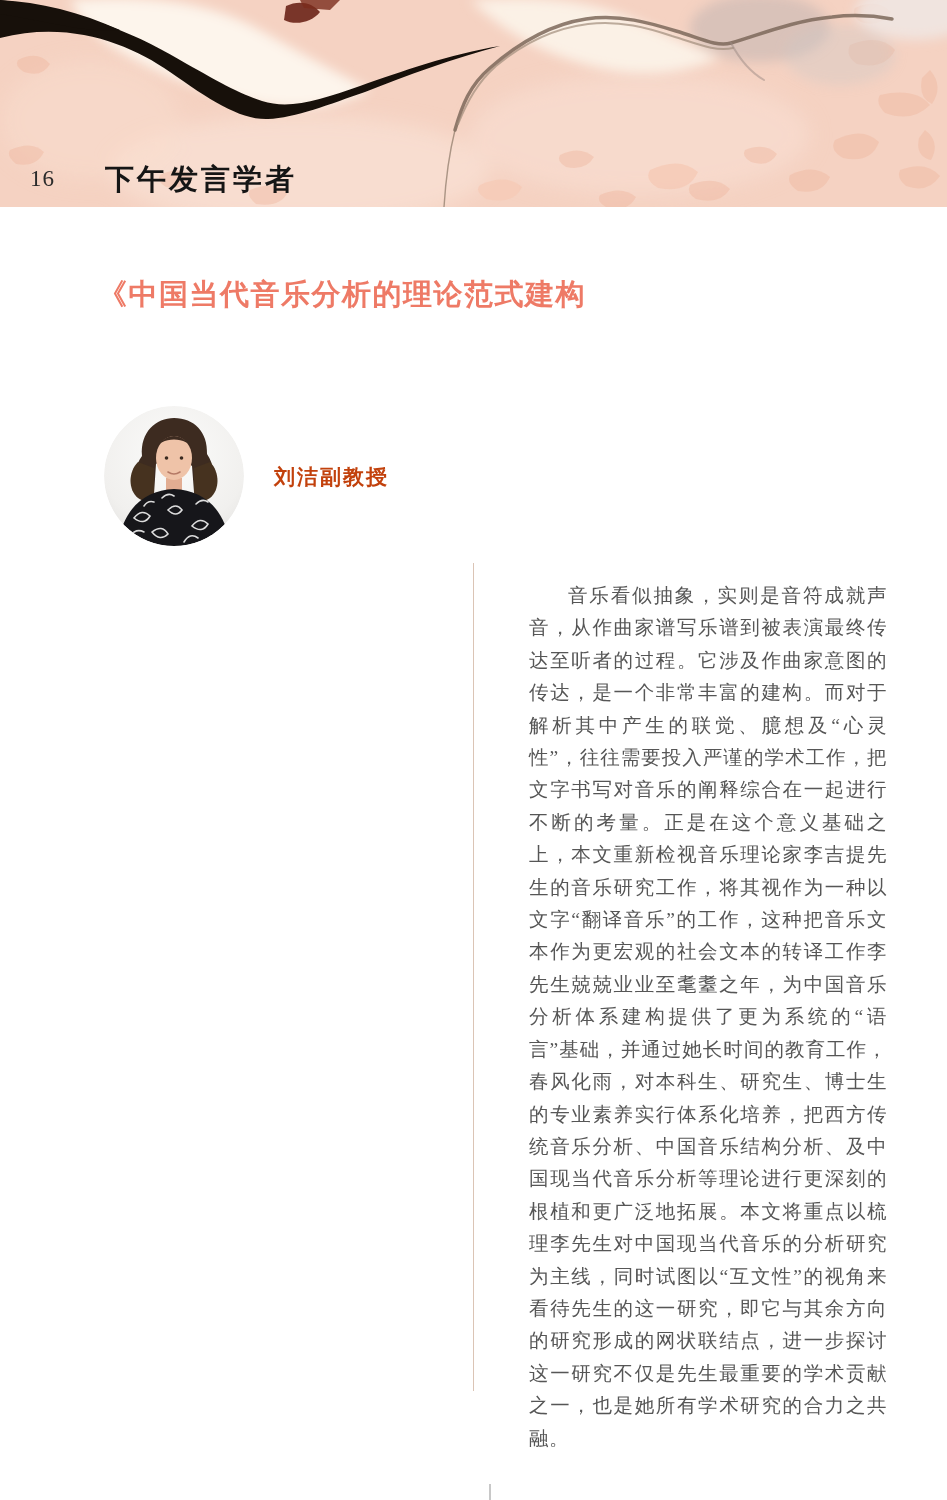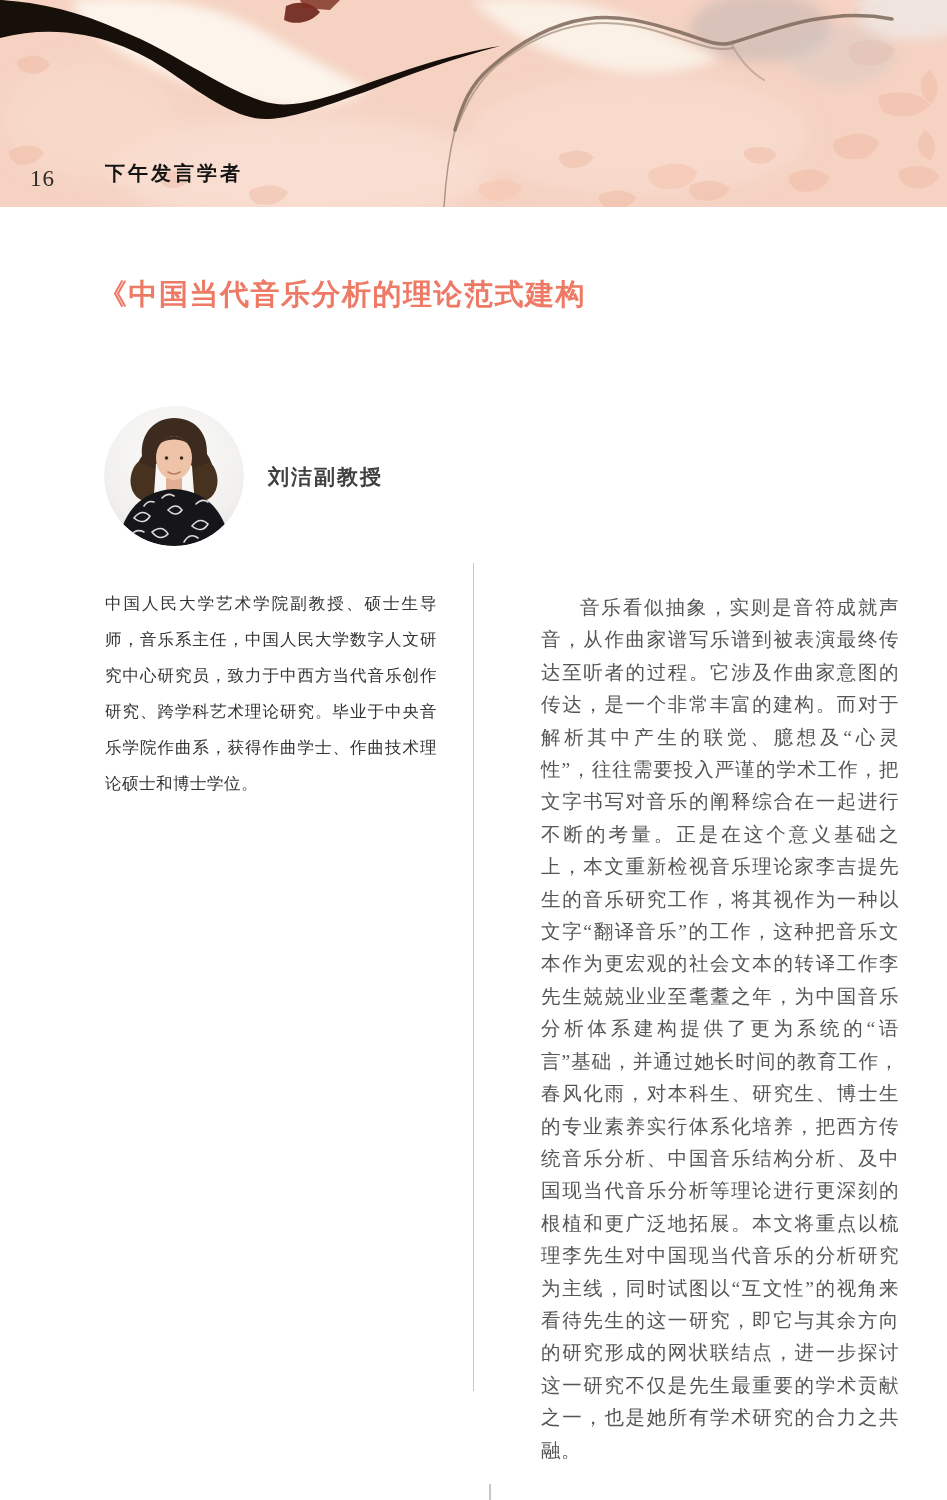--- a/index.html
+++ b/index.html
@@ -15,57 +15,57 @@
     position:absolute;left:0;top:0;width:811px;height:207px;
   }
   .header-band svg{display:block;}
   .page-num{
     position:absolute;left:30px;top:166px;
     font-family:"Liberation Serif","DejaVu Serif",serif;
     font-size:23px;color:#2b2b2b;letter-spacing:1px;
   }
   .section-title{
     position:absolute;left:105px;top:160px;margin:0;
-    font-size:20px;font-weight:bold;color:#151515;
+    font-size:29px;font-weight:bold;color:#151515;
     letter-spacing:3px;
   }
   
   .talk-title{
     position:absolute;left:98px;top:274px;
     font-family:"Liberation Serif","DejaVu Serif",serif;
     font-weight:bold;
     font-size:29px;line-height:41px;
     color:#ee7a66;
     letter-spacing:1.5px;
     text-align:right;
   }
   .talk-title .line2{padding-left:20px;}
   
   .avatar{
     position:absolute;left:104px;top:406px;
     width:140px;height:140px;border-radius:50%;
     overflow:hidden;
   }
   .speaker-name{
-    position:absolute;left:268px;top:463px;
-    font-size:21px;font-weight:bold;color:#404040;
+    position:absolute;left:274px;top:463px;
+    font-size:21px;font-weight:bold;color:#c2410c;
     letter-spacing:2px;
   }
   
   .bio{
     position:absolute;left:105px;top:585px;width:332px;margin:0;
     font-size:16.5px;line-height:36px;color:#333333;
     text-align:justify;letter-spacing:.5px;
   }
   .divider{
     position:absolute;left:473px;top:563px;
     width:1px;height:828px;background:#dbc4b5;
   }
   .abstract{
-    position:absolute;left:525px;top:576px;width:358px;margin:16px;
+    position:absolute;left:525px;top:576px;width:358px;margin:4px;
     font-family:"Liberation Serif","DejaVu Serif",serif;
     font-size:19.5px;line-height:32.4px;color:#565656;
     text-align:justify;text-indent:2em;letter-spacing:.5px;
   }
   .bottom-tick{
     position:absolute;left:489px;top:1484px;
     width:2px;height:16px;background:#c8c8c8;
   }
 </style>
 </head>
@@ -192,21 +192,20 @@
           <path d="M58,92 q6,-6 12,-2"></path>
           <path d="M92,98 q6,-6 12,-2"></path>
           <path d="M40,100 q4,-6 10,-4"></path>
         </g>
       </g>
     </svg>
   </div>
 
   <div class="speaker-name">刘洁副教授</div>
 
-  <p class="bio">中国人民大学艺术学院副教授、硕士生导师，音乐系主任，中国人民大学数字人文研究中心研究员，致力于中西方当代音乐创作研究、跨学科艺术理论研究。毕业于中央音乐学院作曲系，获得作曲学士、作曲技术理论硕士和博士学位。</p>
 
   <div class="divider"></div>
 
   <p class="abstract">音乐看似抽象，实则是音符成就声音，从作曲家谱写乐谱到被表演最终传达至听者的过程。它涉及作曲家意图的传达，是一个非常丰富的建构。而对于解析其中产生的联觉、臆想及“心灵性”，往往需要投入严谨的学术工作，把文字书写对音乐的阐释综合在一起进行不断的考量。正是在这个意义基础之上，本文重新检视音乐理论家李吉提先生的音乐研究工作，将其视作为一种以文字“翻译音乐”的工作，这种把音乐文本作为更宏观的社会文本的转译工作李先生兢兢业业至耄耋之年，为中国音乐分析体系建构提供了更为系统的“语言”基础，并通过她长时间的教育工作，春风化雨，对本科生、研究生、博士生的专业素养实行体系化培养，把西方传统音乐分析、中国音乐结构分析、及中国现当代音乐分析等理论进行更深刻的根植和更广泛地拓展。本文将重点以梳理李先生对中国现当代音乐的分析研究为主线，同时试图以“互文性”的视角来看待先生的这一研究，即它与其余方向的研究形成的网状联结点，进一步探讨这一研究不仅是先生最重要的学术贡献之一，也是她所有学术研究的合力之共融。</p>
 
   <div class="bottom-tick"></div>
 
 </div>
 
 </body></html>

